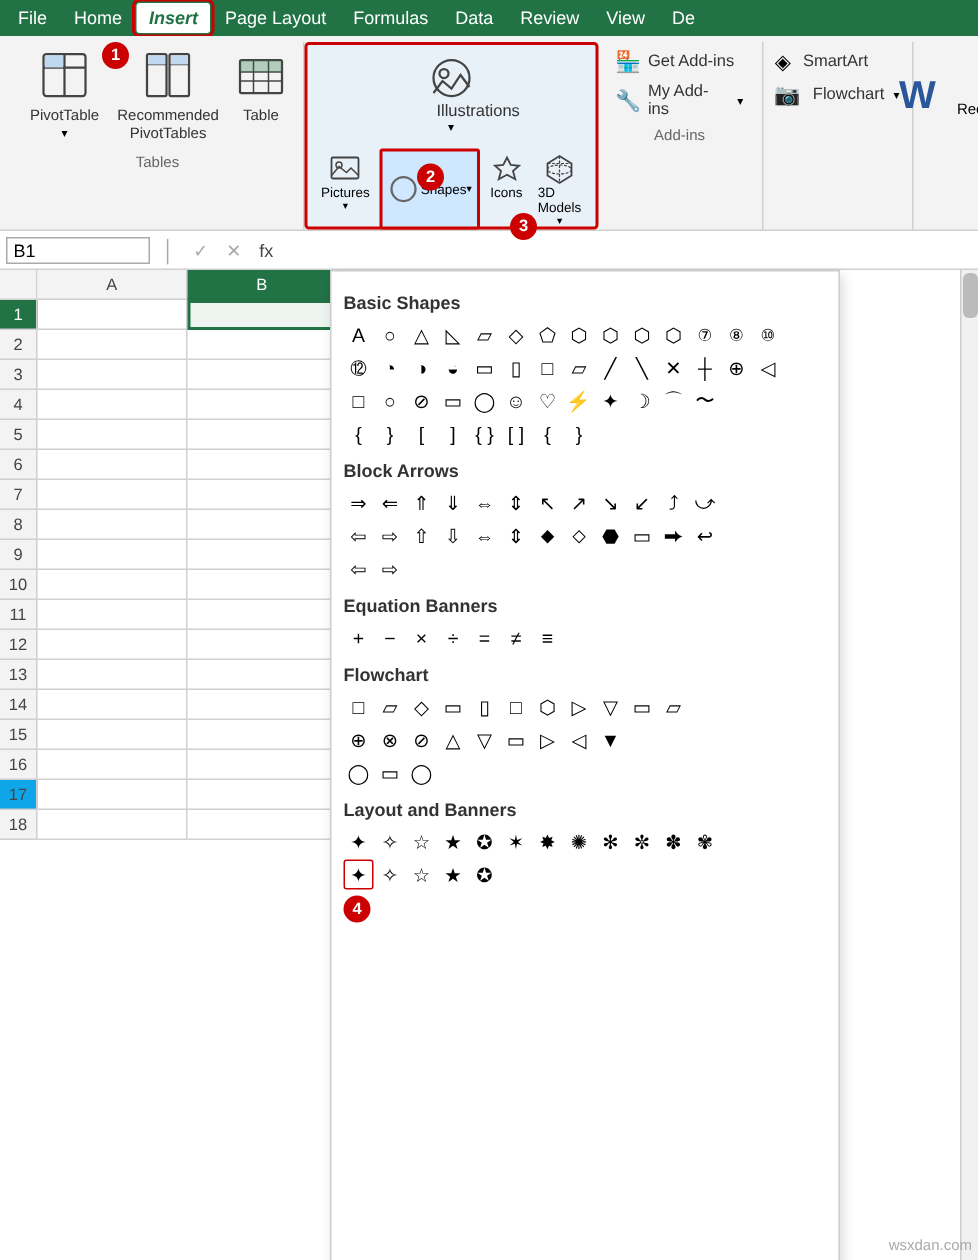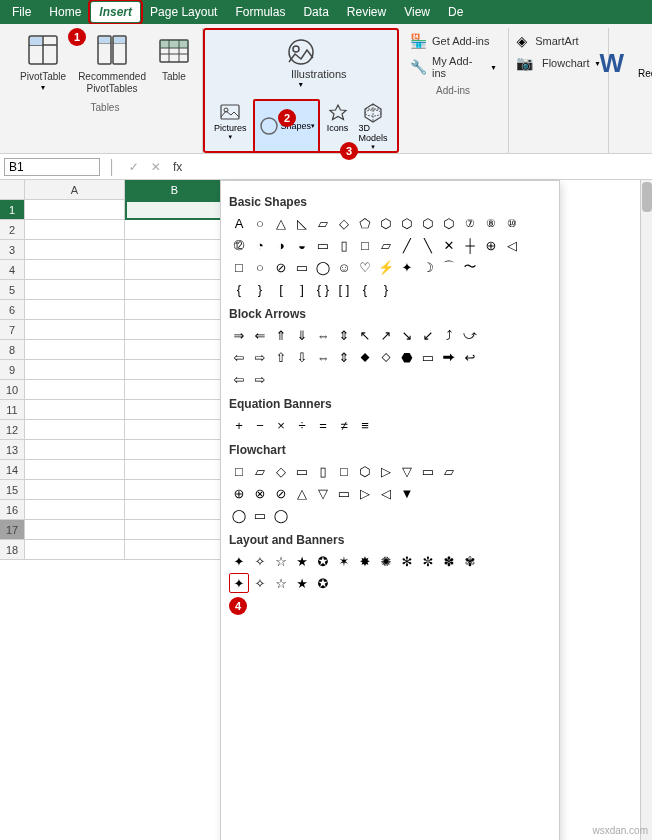--- a/index.html
+++ b/index.html
@@ -462,21 +462,21 @@
         <div class="row-header" style="width:25px;height:20px;background:#f3f3f3;border-bottom:1px solid #d0d0d0;border-right:1px solid #d0d0d0;display:flex;align-items:center;justify-content:center;font-size:11px;min-width:25px;">15</div>
         <div style="width:100px;height:20px;border-right:1px solid #d0d0d0;border-bottom:1px solid #d0d0d0;"></div>
         <div style="width:100px;height:20px;border-right:1px solid #d0d0d0;border-bottom:1px solid #d0d0d0;"></div>
       </div>
     <div class="grid-row">
         <div class="row-header" style="width:25px;height:20px;background:#f3f3f3;border-bottom:1px solid #d0d0d0;border-right:1px solid #d0d0d0;display:flex;align-items:center;justify-content:center;font-size:11px;min-width:25px;">16</div>
         <div style="width:100px;height:20px;border-right:1px solid #d0d0d0;border-bottom:1px solid #d0d0d0;"></div>
         <div style="width:100px;height:20px;border-right:1px solid #d0d0d0;border-bottom:1px solid #d0d0d0;"></div>
       </div>
     <div class="grid-row">
-        <div class="row-header" style="width:25px;height:20px;background:#a3a3a3;border-bottom:1px solid #d0d0d0;border-right:1px solid #d0d0d0;display:flex;align-items:center;justify-content:center;font-size:11px;min-width:25px;">17</div>
+        <div class="row-header" style="width:25px;height:20px;background:#0ea5e9;border-bottom:1px solid #d0d0d0;border-right:1px solid #d0d0d0;display:flex;align-items:center;justify-content:center;font-size:11px;min-width:25px;">17</div>
         <div style="width:100px;height:20px;border-right:1px solid #d0d0d0;border-bottom:1px solid #d0d0d0;"></div>
         <div style="width:100px;height:20px;border-right:1px solid #d0d0d0;border-bottom:1px solid #d0d0d0;"></div>
       </div>
     <div class="grid-row">
         <div class="row-header" style="width:25px;height:20px;background:#f3f3f3;border-bottom:1px solid #d0d0d0;border-right:1px solid #d0d0d0;display:flex;align-items:center;justify-content:center;font-size:11px;min-width:25px;">18</div>
         <div style="width:100px;height:20px;border-right:1px solid #d0d0d0;border-bottom:1px solid #d0d0d0;"></div>
         <div style="width:100px;height:20px;border-right:1px solid #d0d0d0;border-bottom:1px solid #d0d0d0;"></div>
       </div>
   </div>
 

